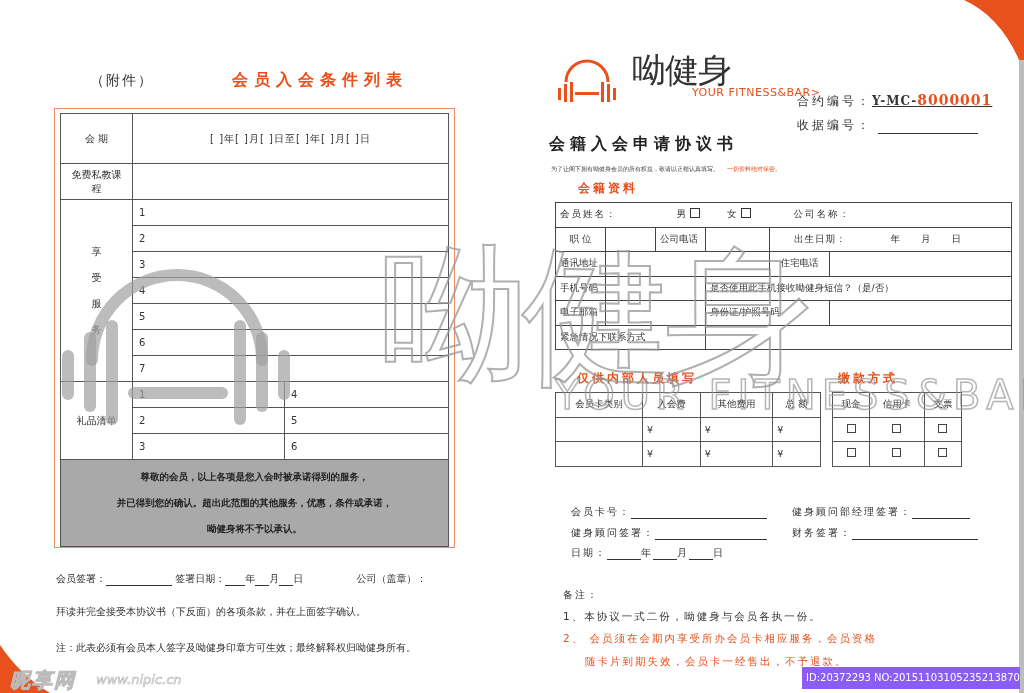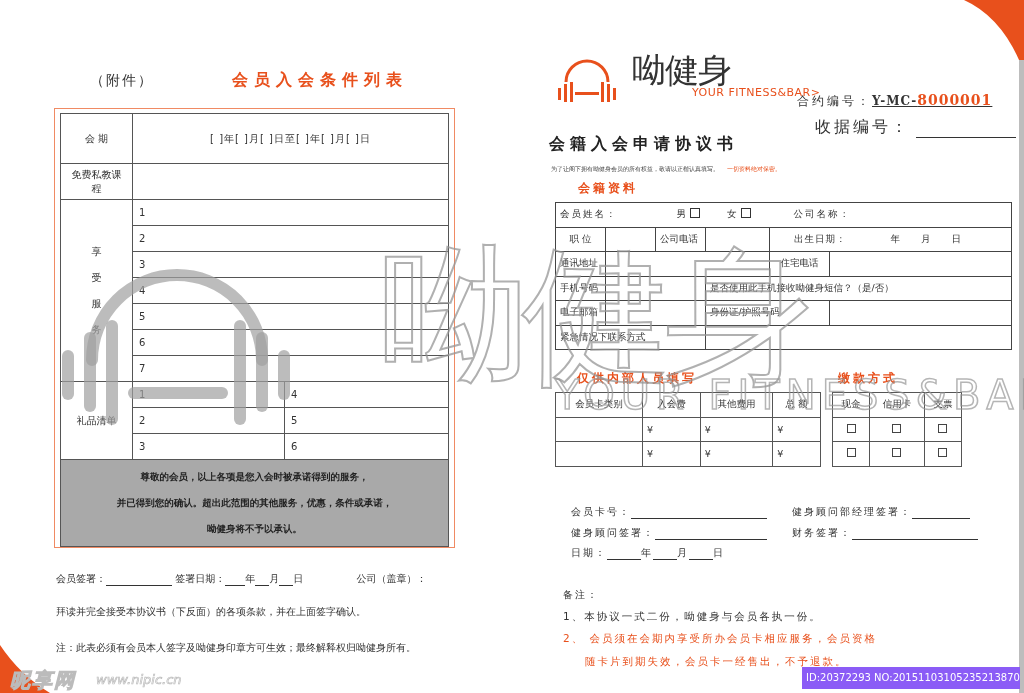--- a/index.html
+++ b/index.html
@@ -34,21 +34,21 @@
   #right-edge { right: 0; top: 60px; width: 5px; height: 633px; background: #bdbdbd; }
 
   #logo { left: 556px; top: 52px; }
   #brand-cn { left: 632px; top: 48px; font-size: 34px; font-weight: 300; color: #333; letter-spacing: -1px; }
   #brand-en { left: 692px; top: 86px; font-size: 11px; color: #e8501c; letter-spacing: 0.5px; }
 
   #contract-no { left: 797px; top: 92px; font-size: 12px; color: #333; letter-spacing: 3px; }
   #contract-val { font-family: "DejaVu Serif", serif; font-weight: bold; letter-spacing: 1px; text-decoration: underline; }
   #contract-val .pre { color: #333; }
   #contract-val .num { color: #e8501c; font-size: 14px; }
-  #receipt-no { left: 815px; top: 117px; font-size: 16px; letter-spacing: 3px; }
+  #receipt-no { left: 797px; top: 117px; font-size: 12px; letter-spacing: 3px; }
 
   #app-title { left: 549px; top: 134px; font-size: 16px; font-weight: bold; color: #222; letter-spacing: 5px; }
   #intro { left: 551px; top: 165px; font-size: 6px; color: #444; }
   #intro .red { color: #e8501c; margin-left: 8px; }
 
   .sec-title { font-size: 12px; font-weight: bold; color: #e8501c; letter-spacing: 3px; }
   #sec-member { left: 578px; top: 180px; }
   #sec-internal { left: 577px; top: 370px; }
   #sec-payment { left: 838px; top: 370px; }
 

